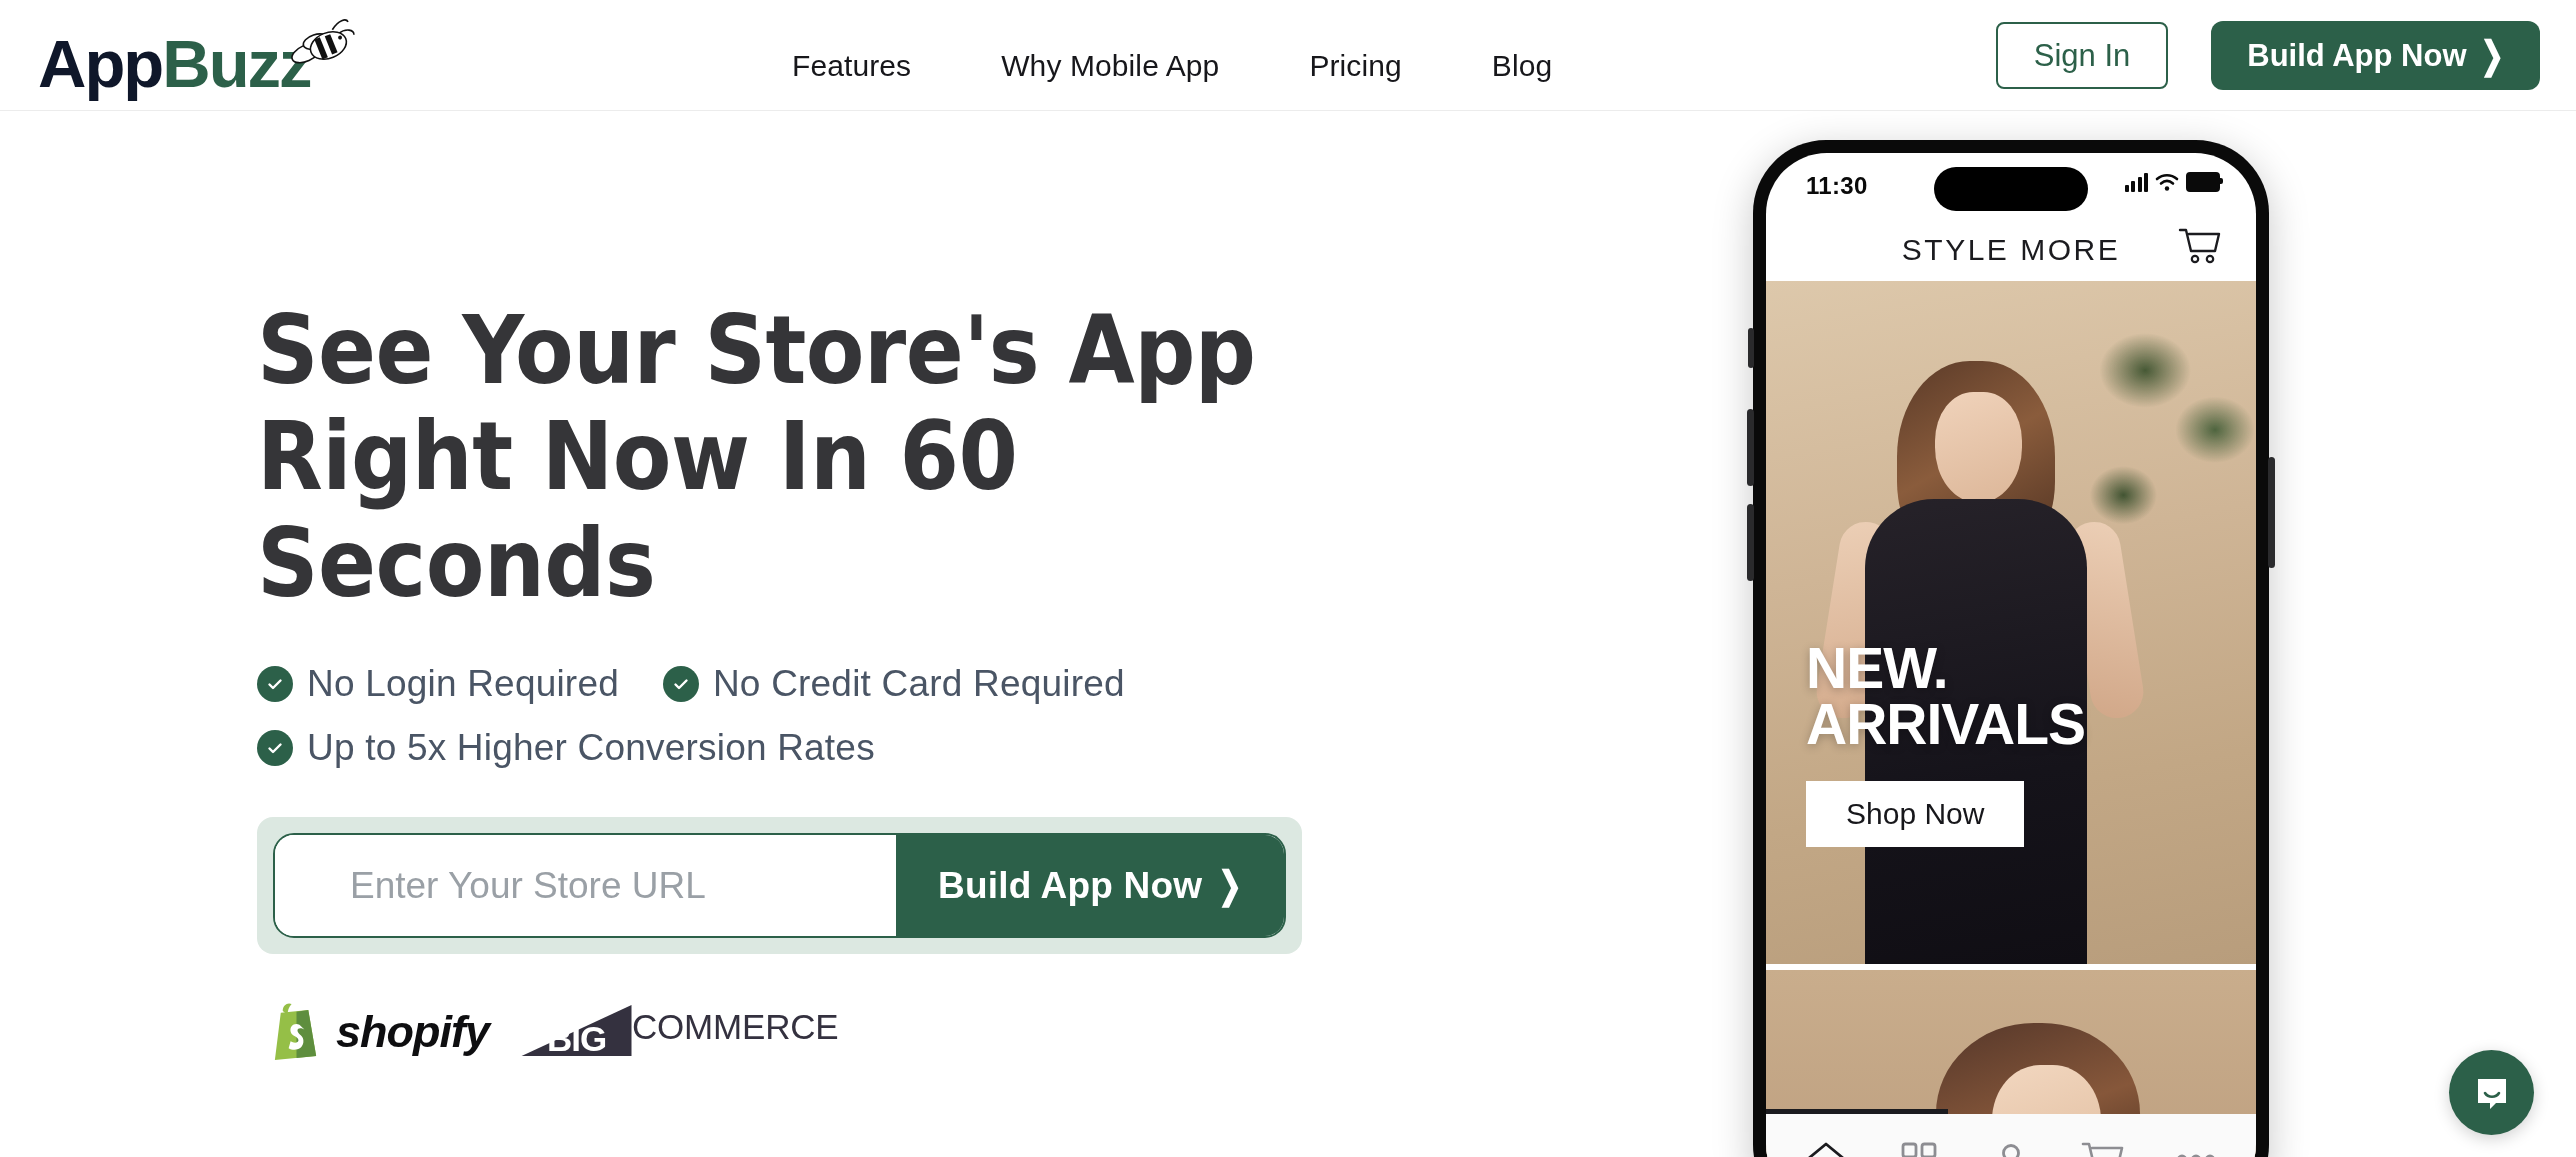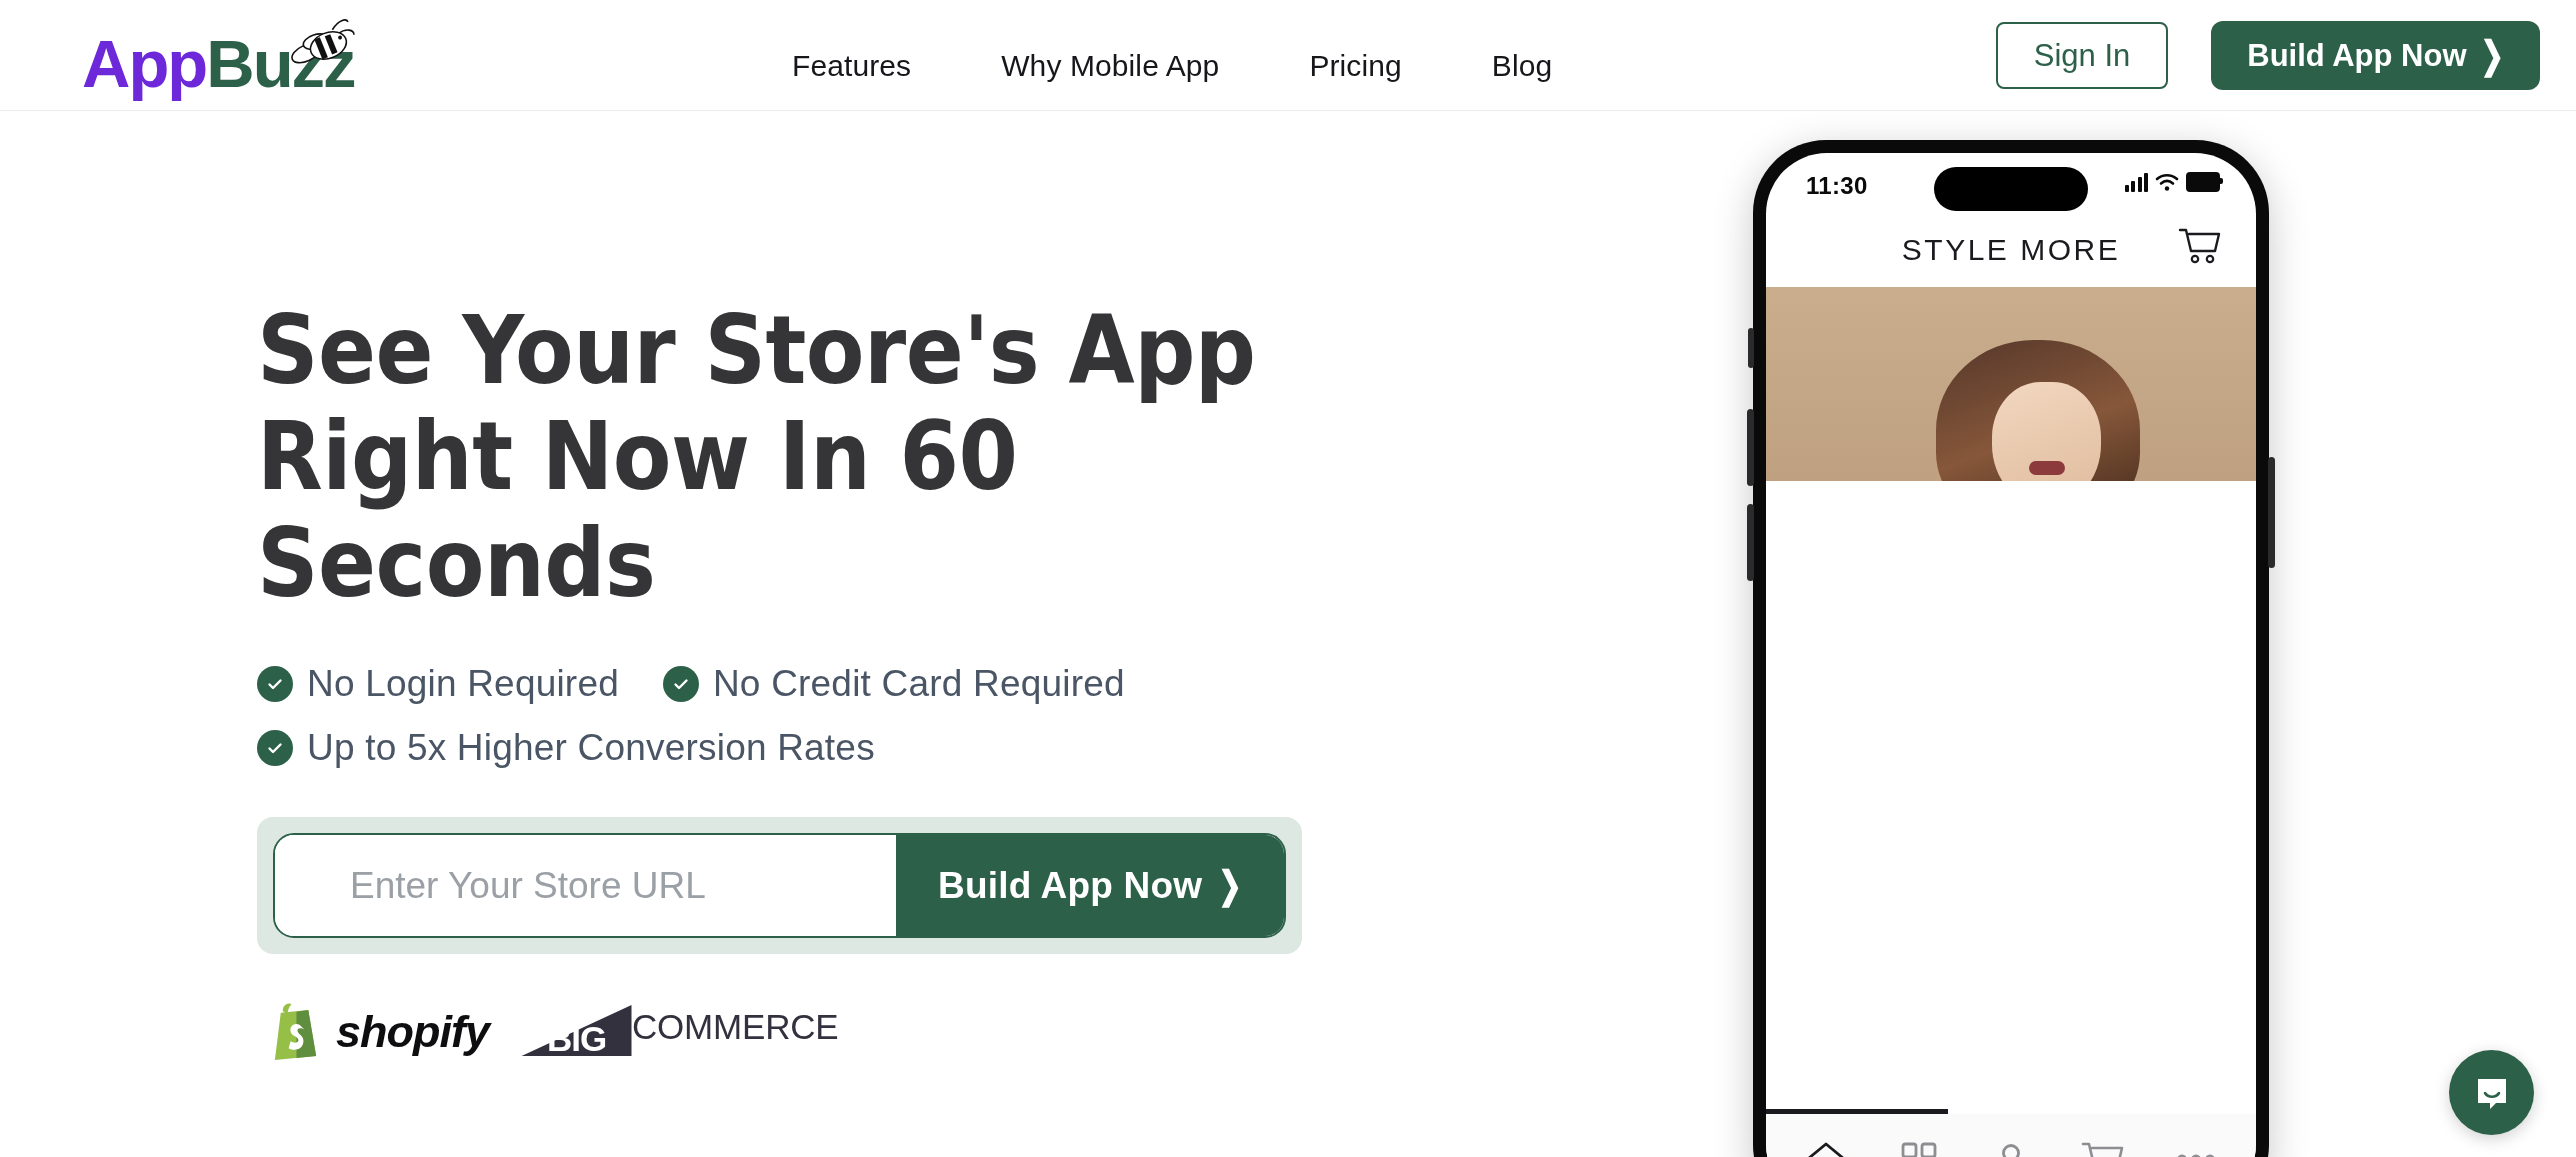--- a/index.html
+++ b/index.html
@@ -37,21 +37,21 @@
   .logo-text {
     position: absolute;
     left: 4px;
     top: 20px;
     font-size: 67px;
     font-weight: 700;
     letter-spacing: -2px;
     line-height: 1;
     white-space: nowrap;
   }
-  .logo-app { color: #6d28d9; margin-left: 44px; }
+  .logo-app { color: #0f172a; }
   .logo-buzz { color: #2C6049; }
   .logo-bee {
     position: absolute;
     left: 255px;
     top: 6px;
     width: 69px;
     height: 55px;
   }
 
   .nav {
@@ -664,20 +664,36 @@
 
     <div class="app-header">
       <span class="app-title">STYLE MORE</span>
       <svg class="app-cart" width="46" height="44" viewBox="0 0 46 44">
         <path d="M4 6 L10 6 L15 27 L39 27 L43 10 L13 10" fill="none" stroke="#1b1b1f" stroke-width="2.4" stroke-linejoin="round" stroke-linecap="round"></path>
         <circle cx="19" cy="35" r="3.2" fill="none" stroke="#1b1b1f" stroke-width="2.2"></circle>
         <circle cx="34" cy="35" r="3.2" fill="none" stroke="#1b1b1f" stroke-width="2.2"></circle>
       </svg>
     </div>
 
+    <div class="promo">
+      <div class="promo-wall"></div>
+      <div class="promo-leaf"></div>
+      <div class="promo-model">
+        <div class="model-hair"></div>
+        <div class="model-face"></div>
+        <div class="model-arm-l"></div>
+        <div class="model-arm-r"></div>
+        <div class="model-body"></div>
+      </div>
+      <div class="promo-overlay">
+        <div class="promo-line">NEW.</div>
+        <div class="promo-line">ARRIVALS</div>
+        <div class="promo-btn">Shop Now</div>
+      </div>
+    </div>
 
     <div class="second-pane">
       <div class="sp-hair"></div>
       <div class="sp-face"></div>
       <div class="sp-lip"></div>
     </div>
 
     <div class="home-indicator"></div>
 
     <div class="tabbar">

